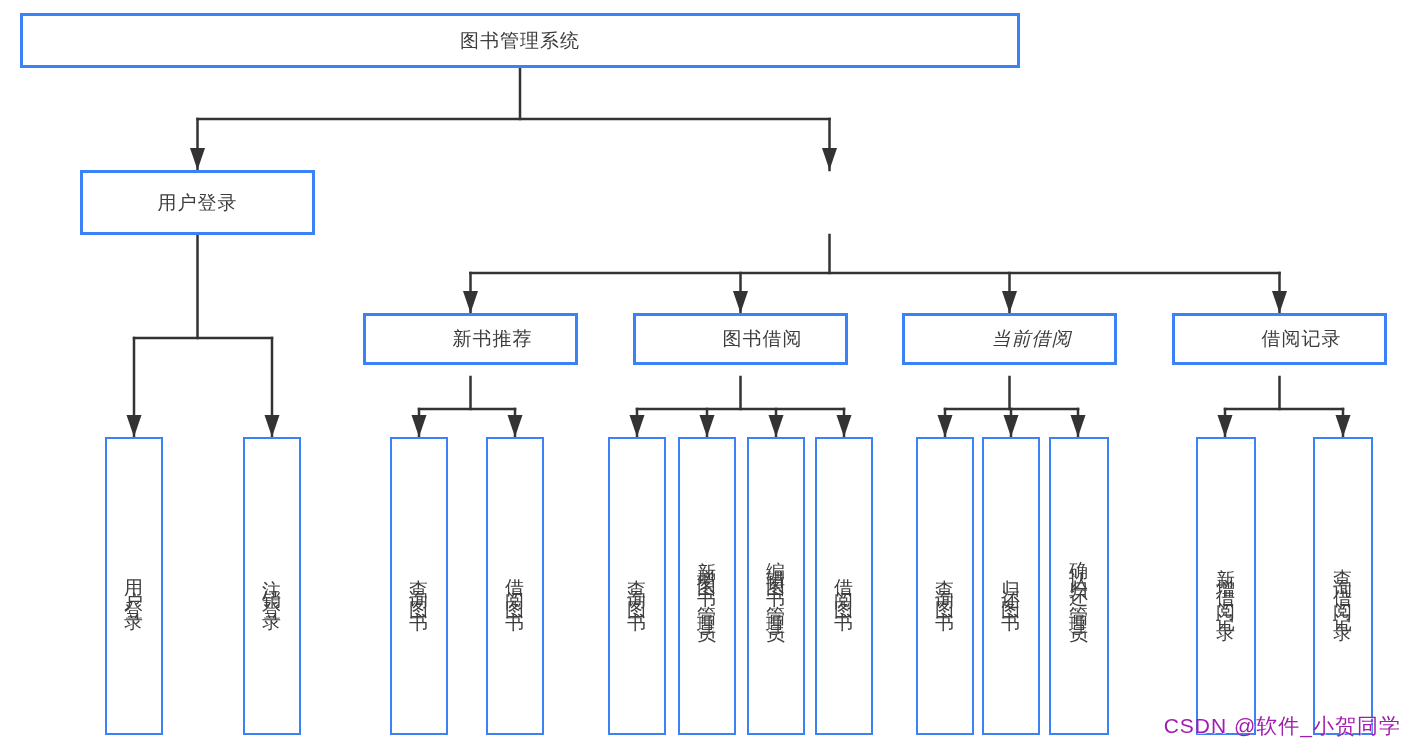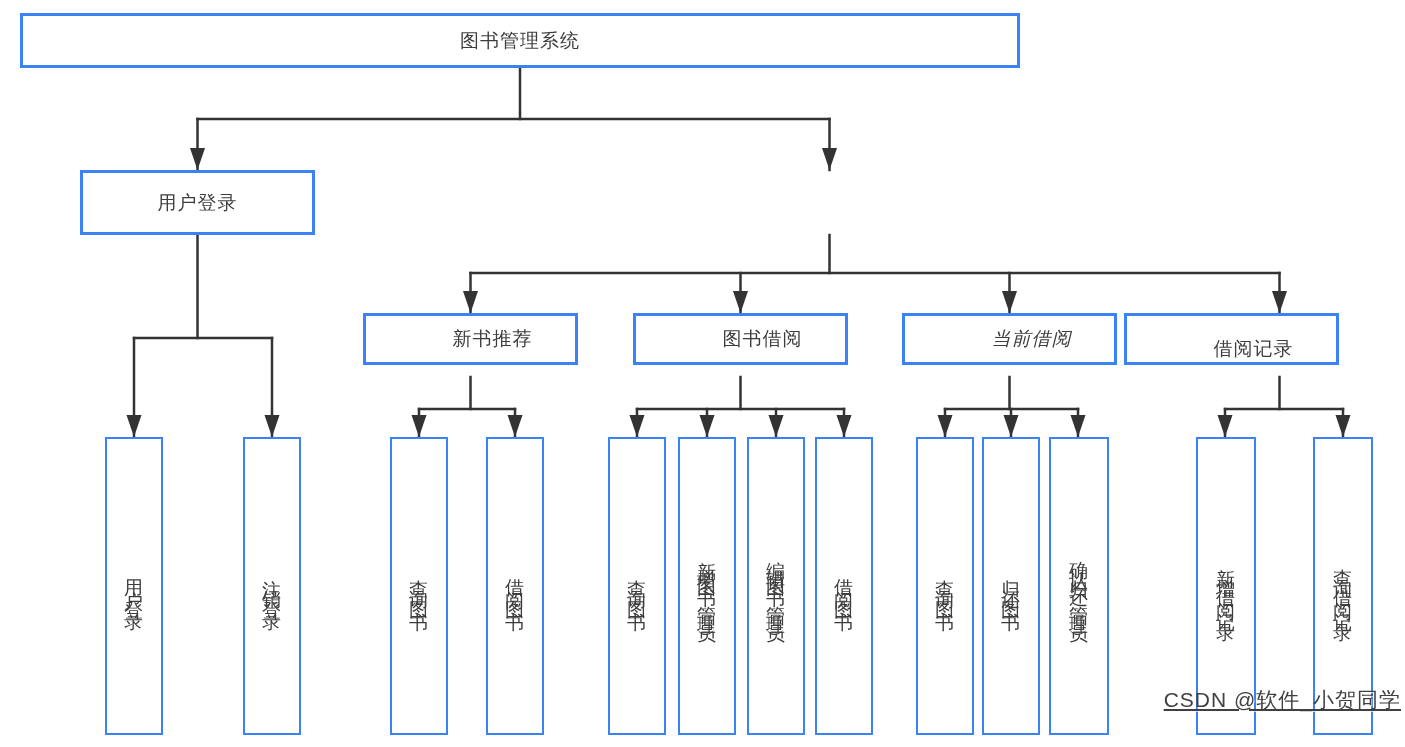--- a/index.html
+++ b/index.html
@@ -40,21 +40,21 @@
   
   .n-root { left: 20px; top: 13px; width: 1000px; height: 55px; }
   
   .n-l2a { left: 80px;  top: 170px; width: 235px; height: 65px; }
   .n-l2b { left: 711px; top: 170px; width: 237px; height: 65px; }
   
   .n-l3 { top: 313px; width: 215px; height: 52px; padding-left: 44px; }
   .n-l3a { left: 363px; }
   .n-l3b { left: 633px; }
   .n-l3c { left: 902px; font-style: italic; }
-  .n-l3d { left: 1124px; align-items: flex-end; }
+  .n-l3d { left: 1172px; }
   
   .leaf { top: 437px; width: 58px; height: 298px; border-width: 2.5px; }
   .leaf .lbl {
     writing-mode: vertical-rl;
     text-orientation: mixed;
     font-size: 19px;
     letter-spacing: 11px;
     line-height: 1;
     white-space: nowrap;
   }
@@ -68,28 +68,27 @@
   .lf-c3 { left: 747px; }
   .lf-c4 { left: 815px; }
   .lf-d1 { left: 916px; }
   .lf-d2 { left: 982px; }
   .lf-d3 { left: 1049px; width: 60px; }
   .lf-e1 { left: 1196px; width: 60px; }
   .lf-e2 { left: 1313px; width: 60px; }
   .watermark {
     position: absolute;
     right: 4px;
-    top: 686px;
+    top: 712px;
     font-size: 21px;
-    color: #404040;
+    color: #a21caf;
     letter-spacing: 1px;
     text-shadow: 1px 1px 0 rgba(255,255,255,0.65);
     white-space: nowrap;
     z-index: 5;
-    text-decoration: underline;
   }
 </style>
 </head>
 <body>
 
 <div class="canvas">
 
   <svg class="connectors" viewBox="0 0 1405 747" xmlns="http://www.w3.org/2000/svg">
     <defs>
       <marker id="ah" markerUnits="userSpaceOnUse" markerWidth="23" markerHeight="16" refX="22" refY="7.5" orient="auto">

